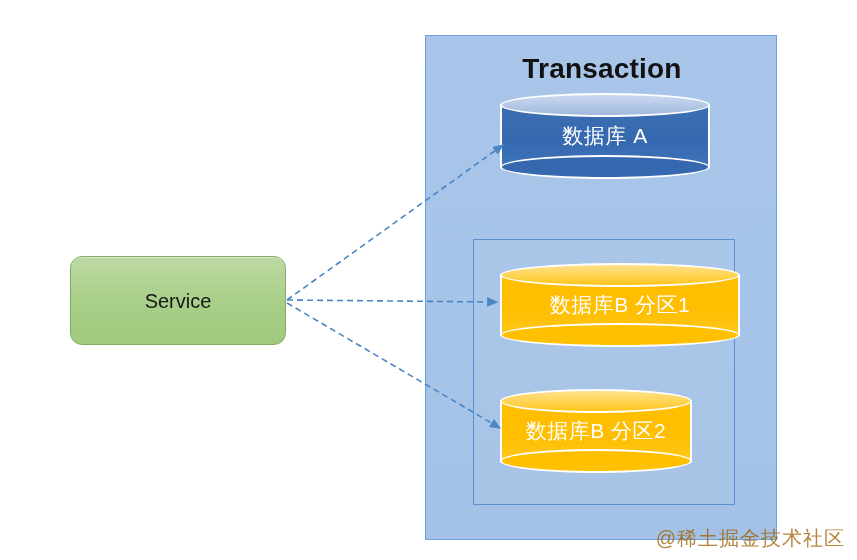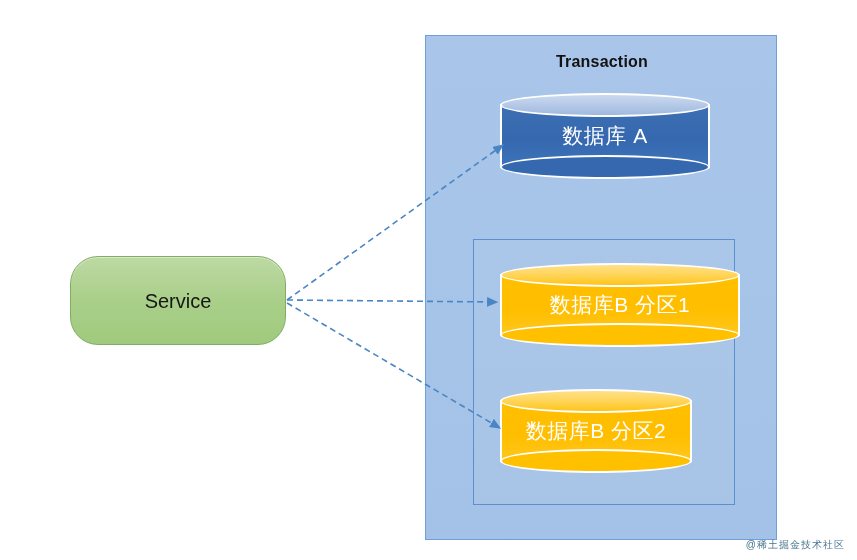--- a/index.html
+++ b/index.html
@@ -28,21 +28,21 @@
     background: linear-gradient(180deg, #a9c6ea 0%, #a4c2e7 100%);
     border: 1px solid #6f9fd8;
     box-sizing: border-box;
   }
   .transaction-title {
     position: absolute;
     left: 0;
     top: 17px;
     width: 352px;
     text-align: center;
-    font-size: 16px;
+    font-size: 28px;
     font-weight: bold;
     color: #121212;
     letter-spacing: 0.2px;
   }
 
   
   .partition-group {
     position: absolute;
     left: 473px;
     top: 239px;
@@ -117,21 +117,21 @@
     z-index: 3;
   }
 
   
   .service-box {
     position: absolute;
     left: 70px;
     top: 256px;
     width: 216px;
     height: 89px;
-    border-radius: 28px;
+    border-radius: 12px;
     background: linear-gradient(180deg, #bdd9a3 0%, #a9cf89 50%, #a0ca7d 100%);
     border: 1px solid #7fae63;
     box-sizing: border-box;
     box-shadow: inset 0 1px 0 rgba(255,255,255,0.45);
   }
   .service-label {
     position: absolute;
     left: 0;
     top: 50%;
     width: 100%;
@@ -149,22 +149,22 @@
     width: 857px;
     height: 560px;
     pointer-events: none;
   }
 
   
   .watermark {
     position: absolute;
     right: 12px;
     bottom: 8px;
-    font-size: 10px;
-    color: #0c4a6e;
+    font-size: 20px;
+    color: #a16207;
     opacity: 0.78;
     white-space: nowrap;
     letter-spacing: 1px;
     margin-top: 40px;
   }
 </style>
 </head>
 <body>
 
 <div id="canvas">

